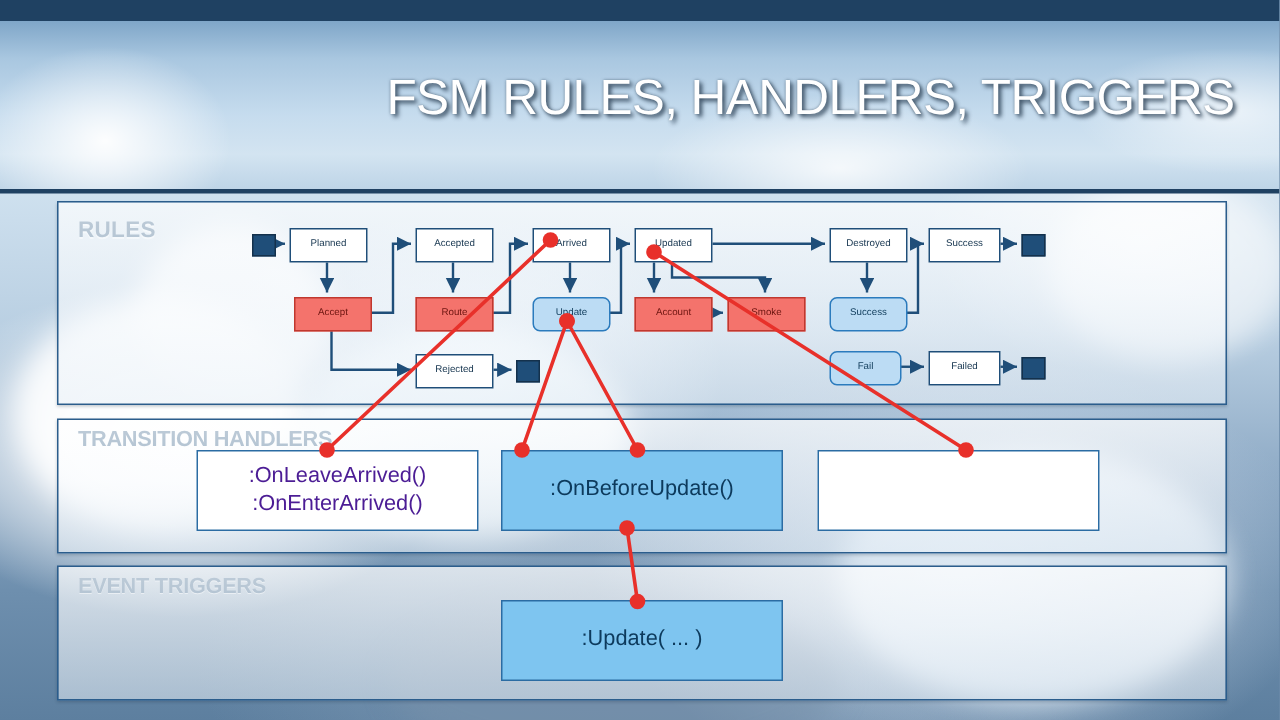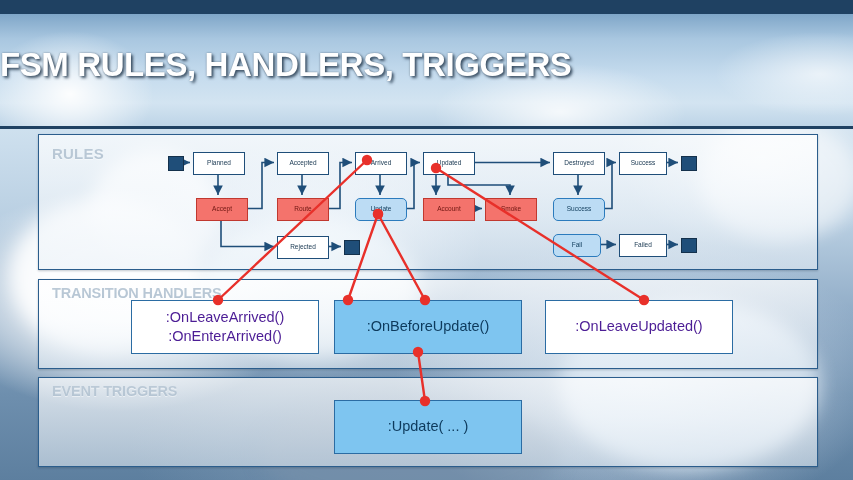--- a/index.html
+++ b/index.html
@@ -27,22 +27,22 @@
   #header{position:absolute;left:0;top:14px;width:853px;height:114px;z-index:2;overflow:hidden;}
   #header .hsky{position:absolute;inset:0;
      background:
        radial-gradient(ellipse 120px 90px at 70px 80px, rgba(255,255,255,.95) 0%, rgba(255,255,255,0) 70%),
        radial-gradient(ellipse 180px 70px at 560px 98px, rgba(255,255,255,.8) 0%, rgba(255,255,255,0) 70%),
        radial-gradient(ellipse 150px 60px at 820px 60px, rgba(255,255,255,.65) 0%, rgba(255,255,255,0) 70%),
        linear-gradient(180deg,#7fa6c8 0%,#a9c7e0 22%,#c6dcee 55%,#d3e4f1 78%,#bcd3e6 100%);
   }
   #header-rule{position:absolute;left:0;top:126px;width:853px;height:3px;background:#1f4162;z-index:3;}
   #title{
-     position:absolute;left:0;top:46px;width:761px;text-align:left;
-     font-size:33px;font-weight:bold;letter-spacing:-0.4px;color:#ffffff;
+     position:absolute;left:0;top:46px;width:823px;text-align:right;
+     font-size:33px;font-weight:normal;letter-spacing:-0.4px;color:#ffffff;
      text-shadow:2px 2px 3px rgba(40,60,80,.85), 0 0 2px rgba(60,80,100,.6);
      z-index:4;white-space:nowrap;
   }
   
   .panel{position:absolute;z-index:5;
      border:1px solid #2b5d8c;
      background:linear-gradient(180deg, rgba(255,255,255,.72) 0%, rgba(250,252,254,.62) 45%, rgba(232,240,247,.55) 100%);
      box-shadow:0 1px 2px rgba(20,40,60,.25);
   }
   .panel-title{position:absolute;font-weight:bold;color:#1f4e79;white-space:nowrap;
@@ -203,21 +203,20 @@
 
 <div id="code-layer">
     <div class="codebox cb-white" style="left: 131px; top: 300px; width: 186px; height: 52px;">
       <div class="cb-line">:OnLeaveArrived()</div>
       <div class="cb-line">:OnEnterArrived()</div>
     </div>
     <div class="codebox cb-blue" style="left: 334px; top: 300px; width: 186px; height: 52px; text-align: right;">
       <div class="cb-line">:OnBeforeUpdate()</div>
     </div>
     <div class="codebox cb-white" style="left: 545px; top: 300px; width: 186px; height: 52px;">
-      <div class="cb-line">:OnLeaveUpdated()</div>
     </div>
     <div class="codebox cb-blue" style="left: 334px; top: 400px; width: 186px; height: 52px;">
       <div class="cb-line">:Update( ... )</div>
     </div>
   </div>
 
 <svg id="annot" viewBox="0 0 853 480">
     <g>
       <line x1="367" y1="160" x2="218" y2="300" stroke="#e8302a" stroke-width="2.4" stroke-linecap="round"></line>
       <circle cx="367" cy="160" r="5.2" fill="#e8302a"></circle>

